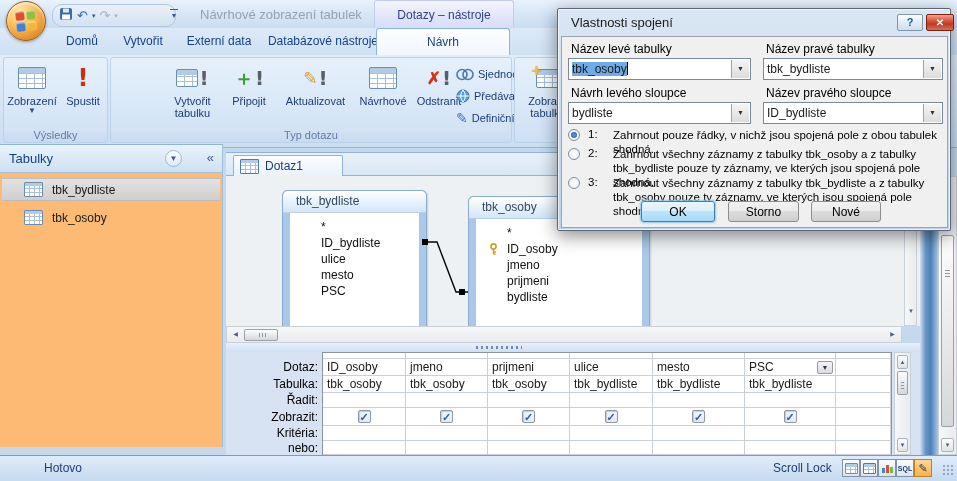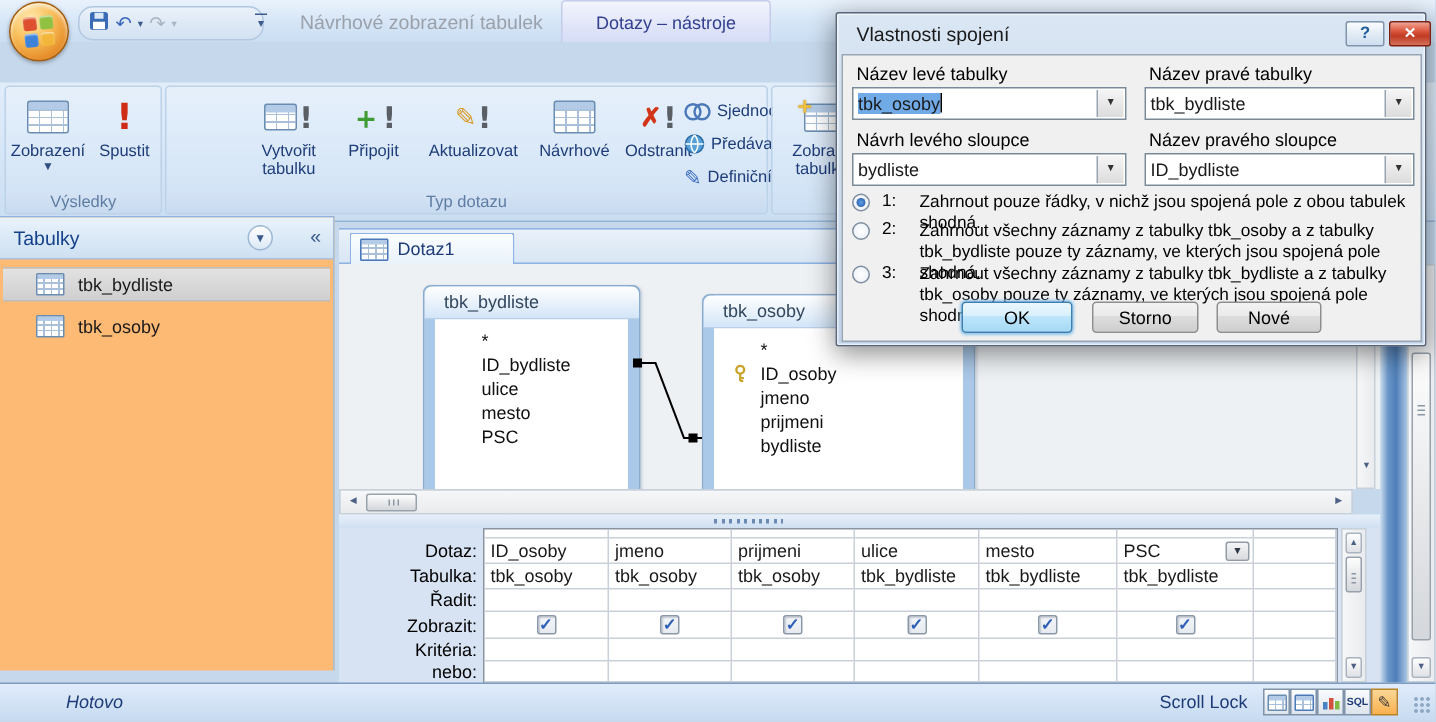--- a/index.html
+++ b/index.html
@@ -159,20 +159,27 @@
   </div>
   <div class="abs orb">
       <div class="abs flower">
     <i style="background:#dd4f2e;"></i>
         <i style="background:#90c140;"></i>
         <i style="background:#3d83d9;"></i>
         <i style="background:#f2b73a;"></i>
       </div>
   </div>
 
+  <div class="abs" id="tabrow">
+    <div class="rtab" style="left:56px;width:52px;">Domů</div>
+    <div class="rtab" style="left:112px;width:62px;">Vytvořit</div>
+    <div class="rtab" style="left:178px;width:82px;">Externí data</div>
+    <div class="rtab" style="left:264px;width:118px;">Databázové nástroje</div>
+    <div class="rtab-active" style="left:376px;width:134px;">Návrh</div>
+  </div>
 
   <div class="abs" id="ribbon">
 
     <div class="rgroup" style="left:3px;width:105px;">
       <div class="bigbtn" style="left:3px;width:50px;">
         <div class="ic">
             <span class="tblico"></span>
           </div>
         <div class="lb">Zobrazení</div>
         <div class="ddv">▼</div>
@@ -416,21 +423,21 @@
 
   <div class="abs blueband"></div>
   <div class="abs sb-track-v" style="left:938px;top:176px;width:19px;height:279px;">
     <div class="sb-thumb" style="left:2px;top:58px;width:13px;height:192px;">
         <span class="gripv" style="top:18%;"></span>
       </div>
     <div class="sb-btn" style="left:2px;bottom:2px;width:13px;height:14px;font-size:6px;line-height:13px;">▼</div>
   </div>
 
   <div class="abs" id="statusbar">
-    <span class="sb-text" style="left:44px;font-style:italic;">Hotovo</span>
+    <span class="sb-text" style="left:44px;">Hotovo</span>
     <span class="sb-text" style="left:725px;margin-top:31px;">Num Lock</span>
     <span class="sb-text" style="left:773px;">Scroll Lock</span>
     <span class="viewbtn" style="left:842px;">
         <span class="tbl-s" style="width:11px;height:9px;"></span>
       </span>
     <span class="viewbtn" style="left:860px;">
         <span class="tbl-s" style="width:11px;height:9px;border-color:#4a78b8;"></span>
       </span>
     <span class="viewbtn" style="left:878px;">
         <span class="minichart"></span>

